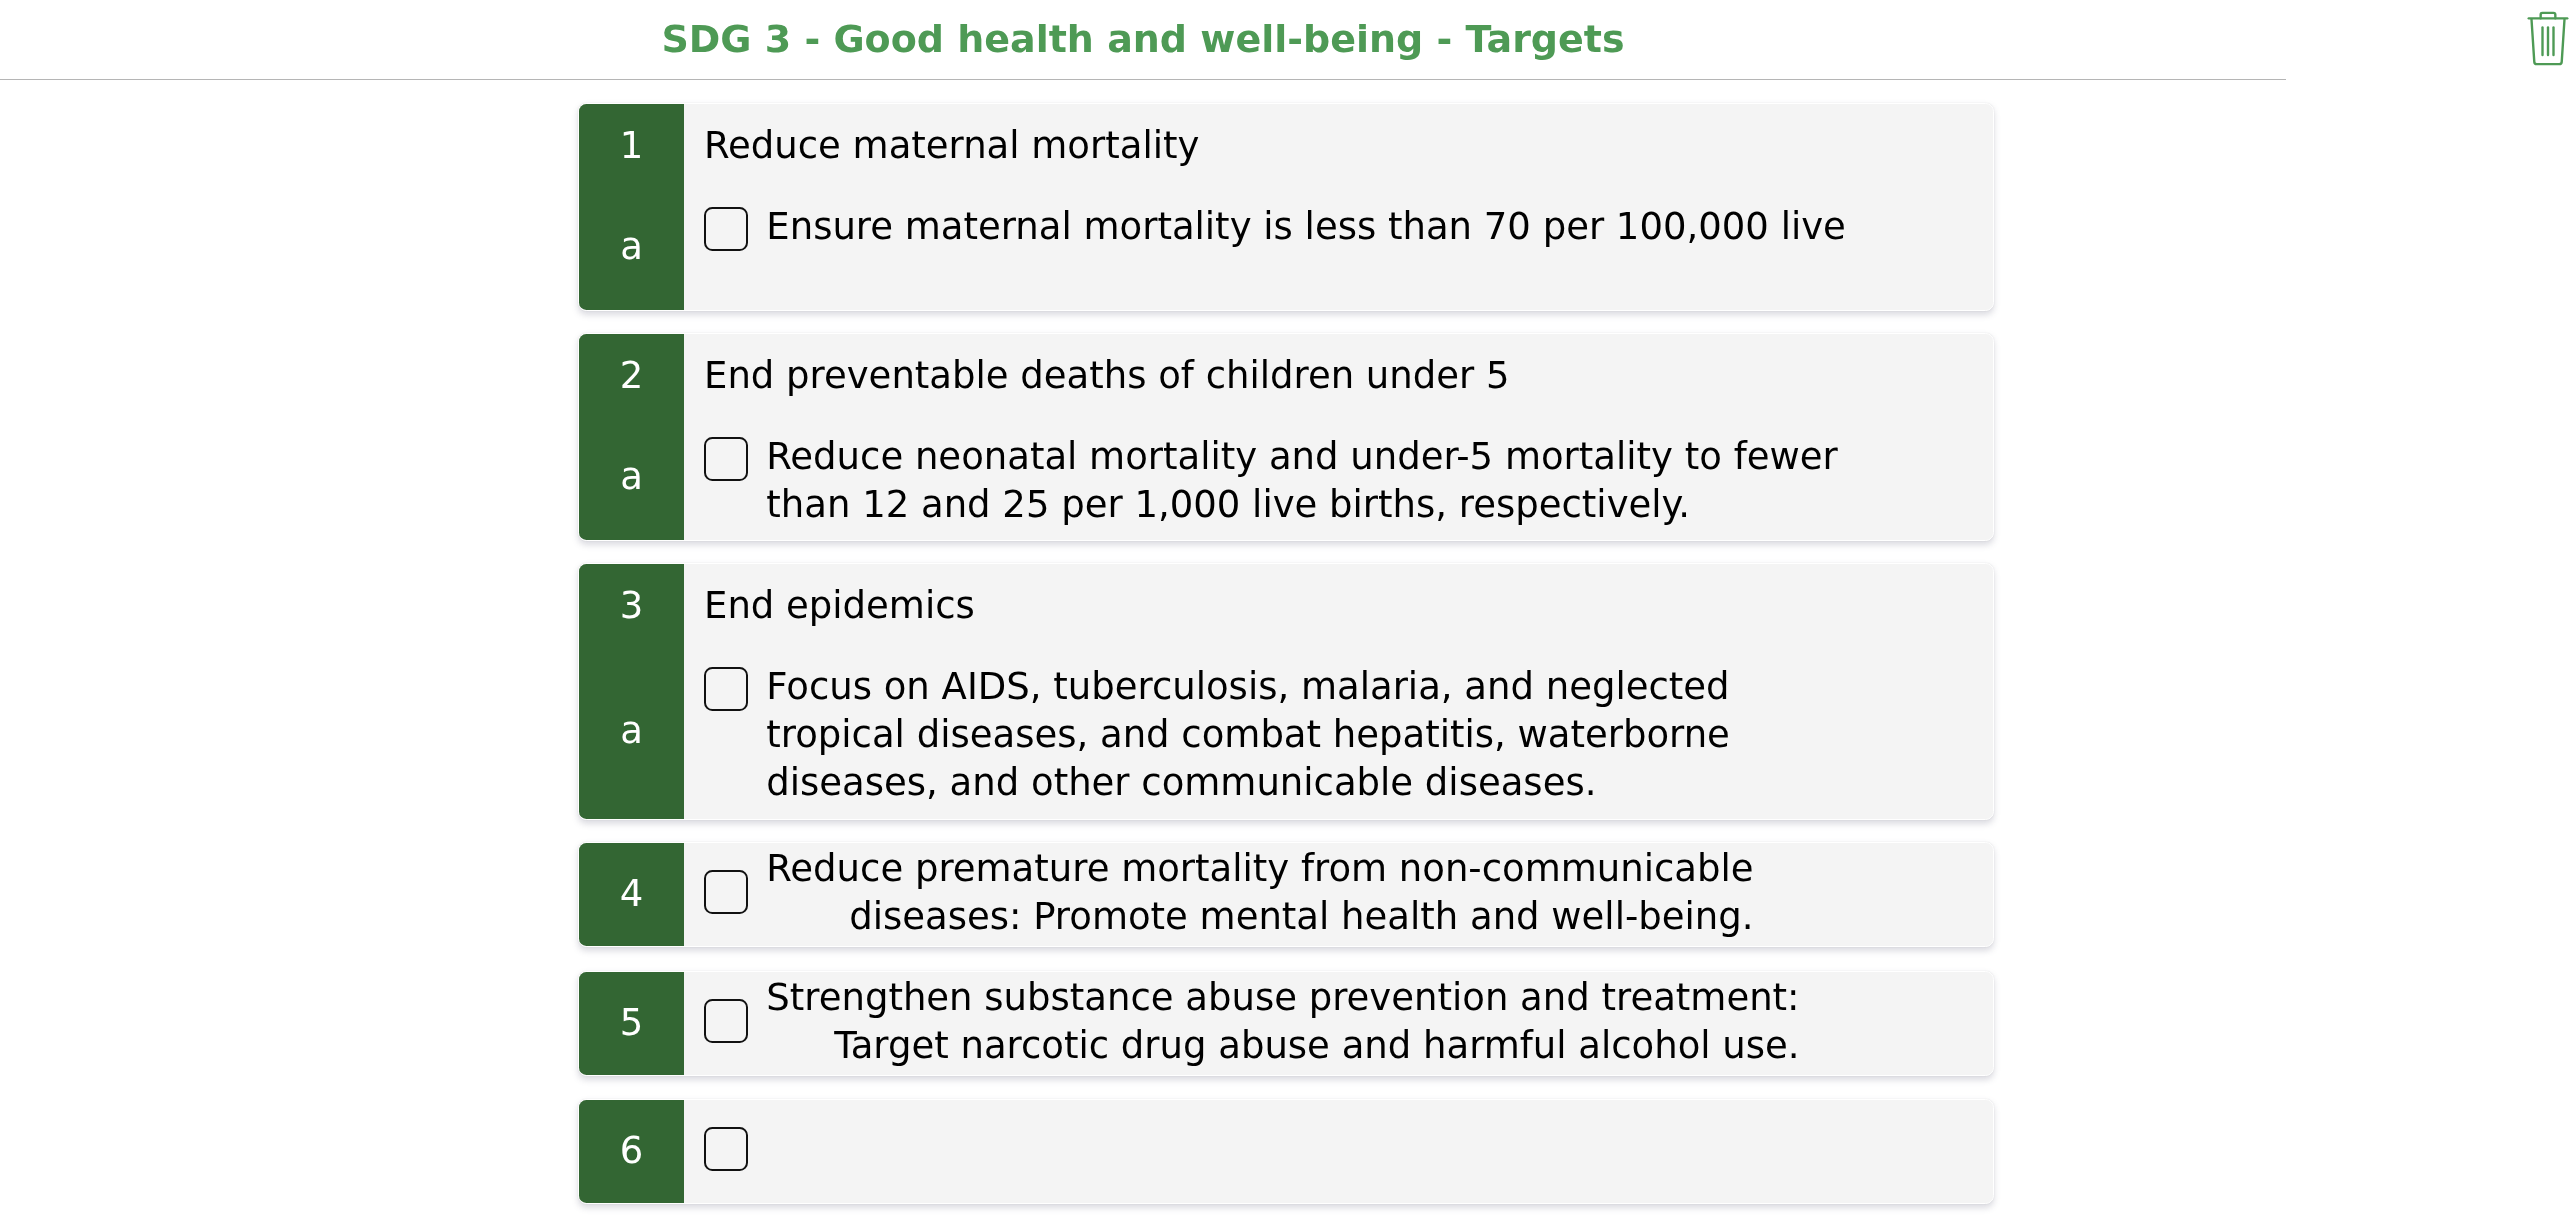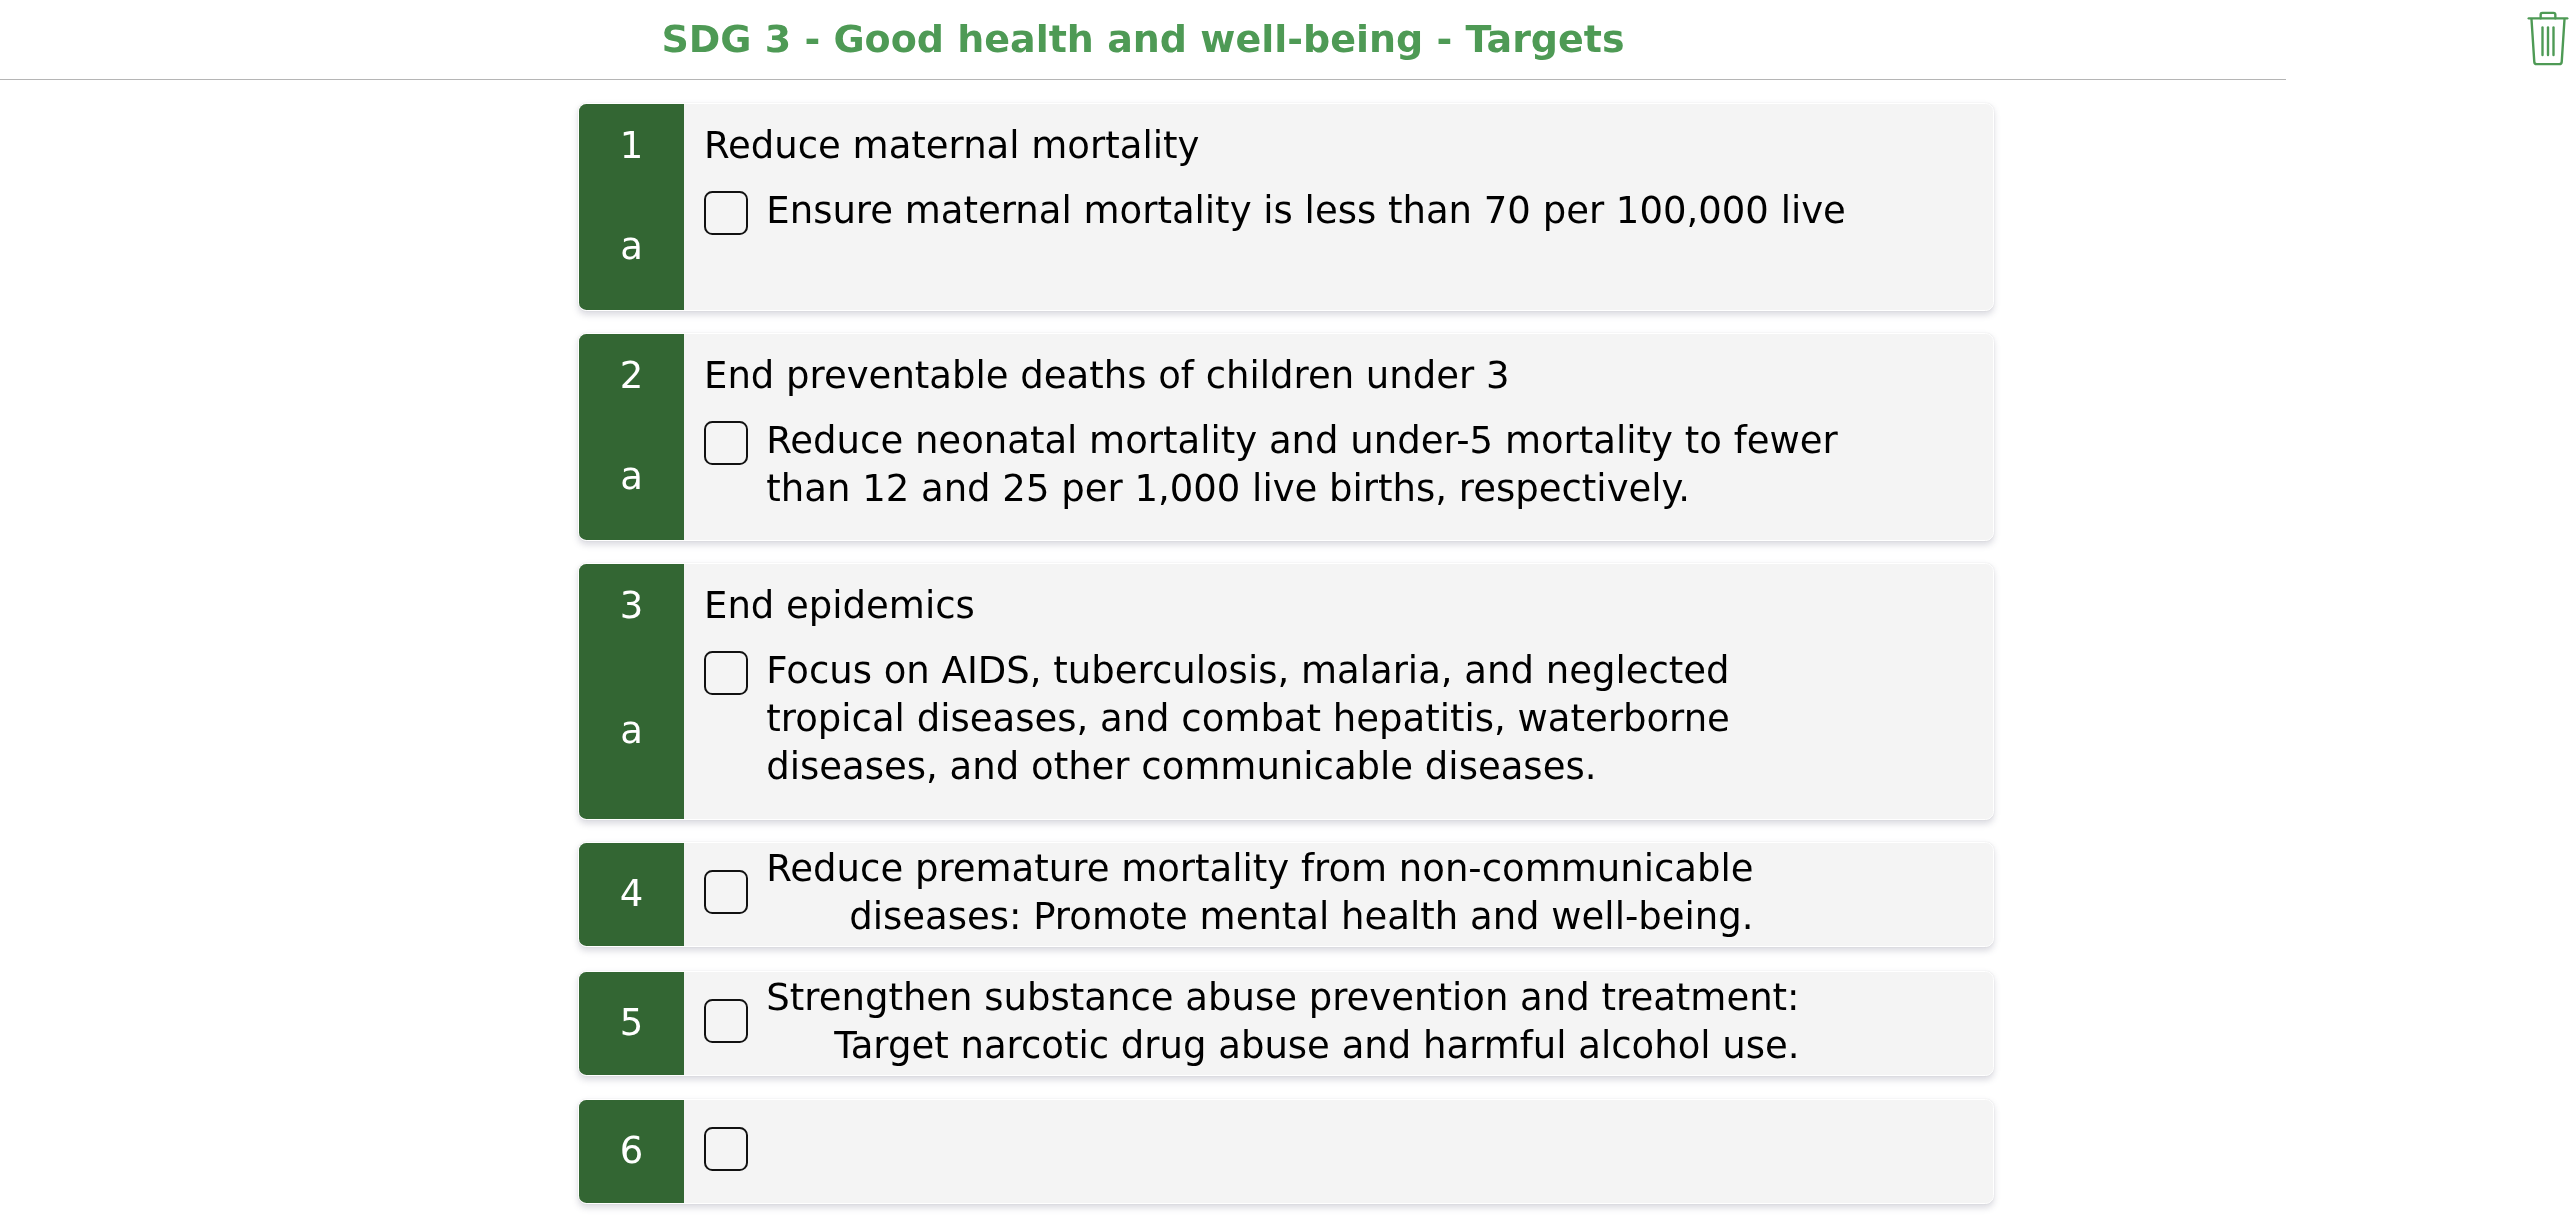--- a/index.html
+++ b/index.html
@@ -95,21 +95,21 @@
     margin-top: 3.7px;
     margin-right: 18.3px;
     background: transparent;
     cursor: pointer;
   }
   .lines .line {
     display: block;
     white-space: nowrap;
     height: 48px;
   }
-  .tall .sub-row { margin-top: 17px; }
+  .tall .sub-row { margin-top: 33px; }
   .short .sub-row { margin-top: 2px; text-align: right; }
 </style>
 </head>
 <body>
 
 <div class="header">
   <div class="title">SDG 3 - Good health and well-being - Targets</div>
   <div class="trash">
     <svg width="44" height="55" viewBox="0 0 48 60">
       <g fill="none" stroke="#4e9a55" stroke-width="2.6" stroke-linecap="round" stroke-linejoin="round">
@@ -141,21 +141,21 @@
       </div>
     </div>
   </div>
 
   <div class="card tall" style="height:208px;">
     <div class="num-col">
       <span class="n" style="top:18.3px;">2</span>
       <span class="letter" style="top:119px;">a</span>
     </div>
     <div class="content">
-      <div class="heading">End preventable deaths of children under 3</div>
+      <div class="heading">End preventable deaths of children under 5</div>
       <div class="sub-row">
         <div class="checkbox"></div>
         <div class="lines">
           <span class="line">Reduce neonatal mortality and under-5 mortality to fewer</span>
           <span class="line">than 12 and 25 per 1,000 live births, respectively.</span>
         </div>
       </div>
     </div>
   </div>
 

